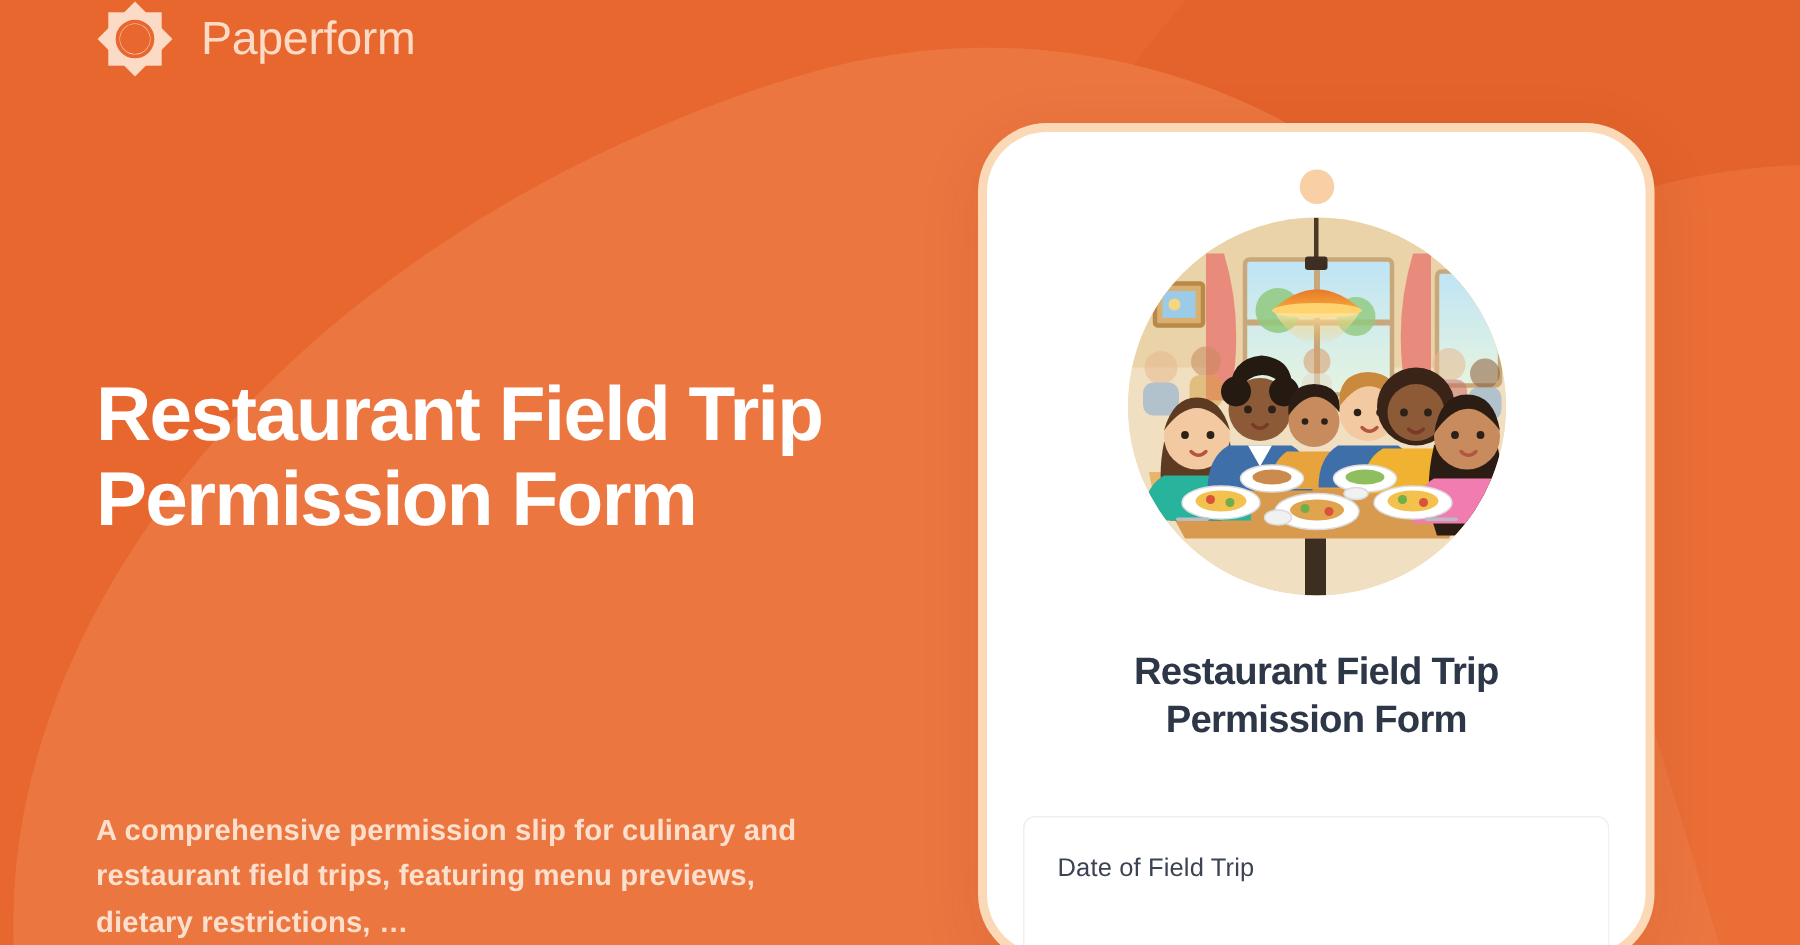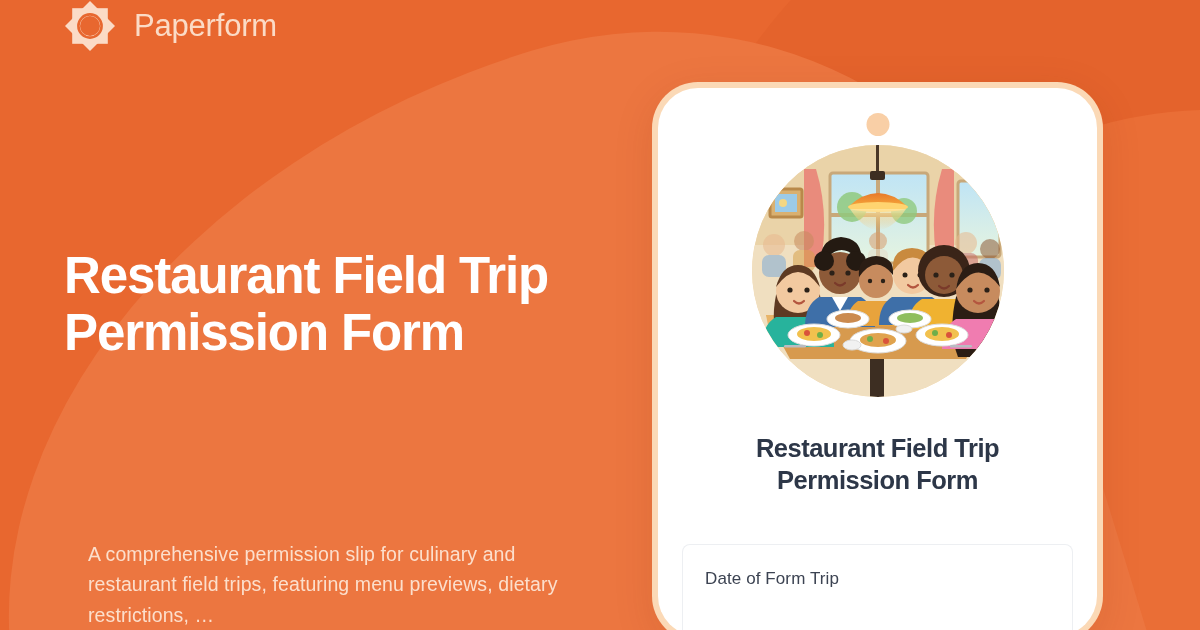--- a/index.html
+++ b/index.html
@@ -67,24 +67,23 @@
     color:#FFFFFF;
     letter-spacing:-1.1px;
     margin-bottom:26px;
     max-width:520px;
   }
 
   .hero-desc {
     font-size:19.5px;
     line-height:1.56;
     color:#FCDFCC;
-    font-weight:400;
+    font-weight:700;
     max-width:500px;
     letter-spacing:0.1px;
-    margin-left:24px;
   }
 
   
   .phone {
     position:absolute;
     left:652px; top:82px;
     width:451px; height:560px;
     background:#FBD9B6;
     border-radius:46px;
     padding:6px;
@@ -325,17 +324,17 @@
             <rect x="32" y="200" width="22" height="2.4" rx="1.2" fill="#B9BCC2"></rect>
             <rect x="198" y="200" width="22" height="2.4" rx="1.2" fill="#B9BCC2"></rect>
           </g>
         </g>
       </svg>
     </div>
 
     <div class="form-title">Restaurant Field Trip Permission Form</div>
 
     <div class="form-card">
-      <div class="form-field-label">Date of Form Trip</div>
+      <div class="form-field-label">Date of Field Trip</div>
     </div>
 
   </div>
 </div>
 
 </body></html>

